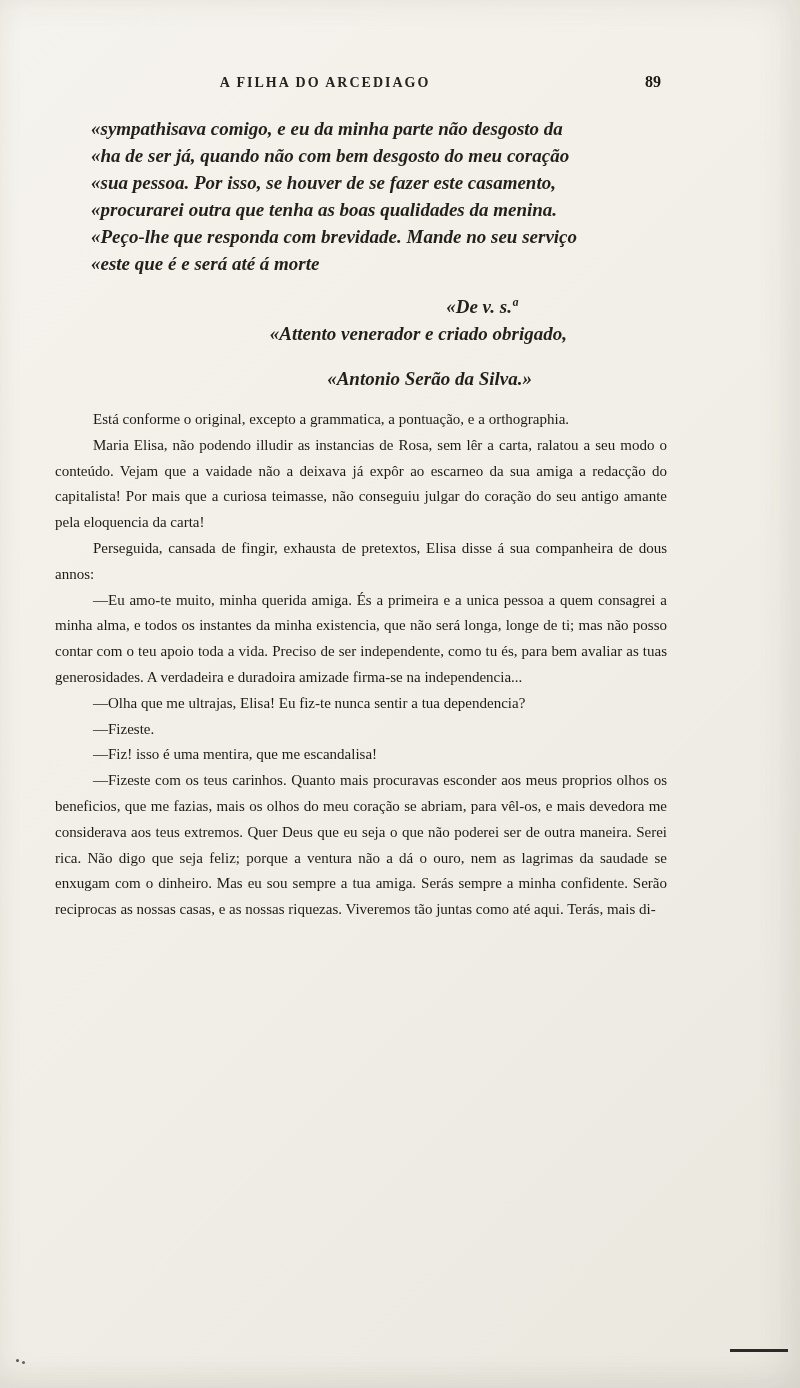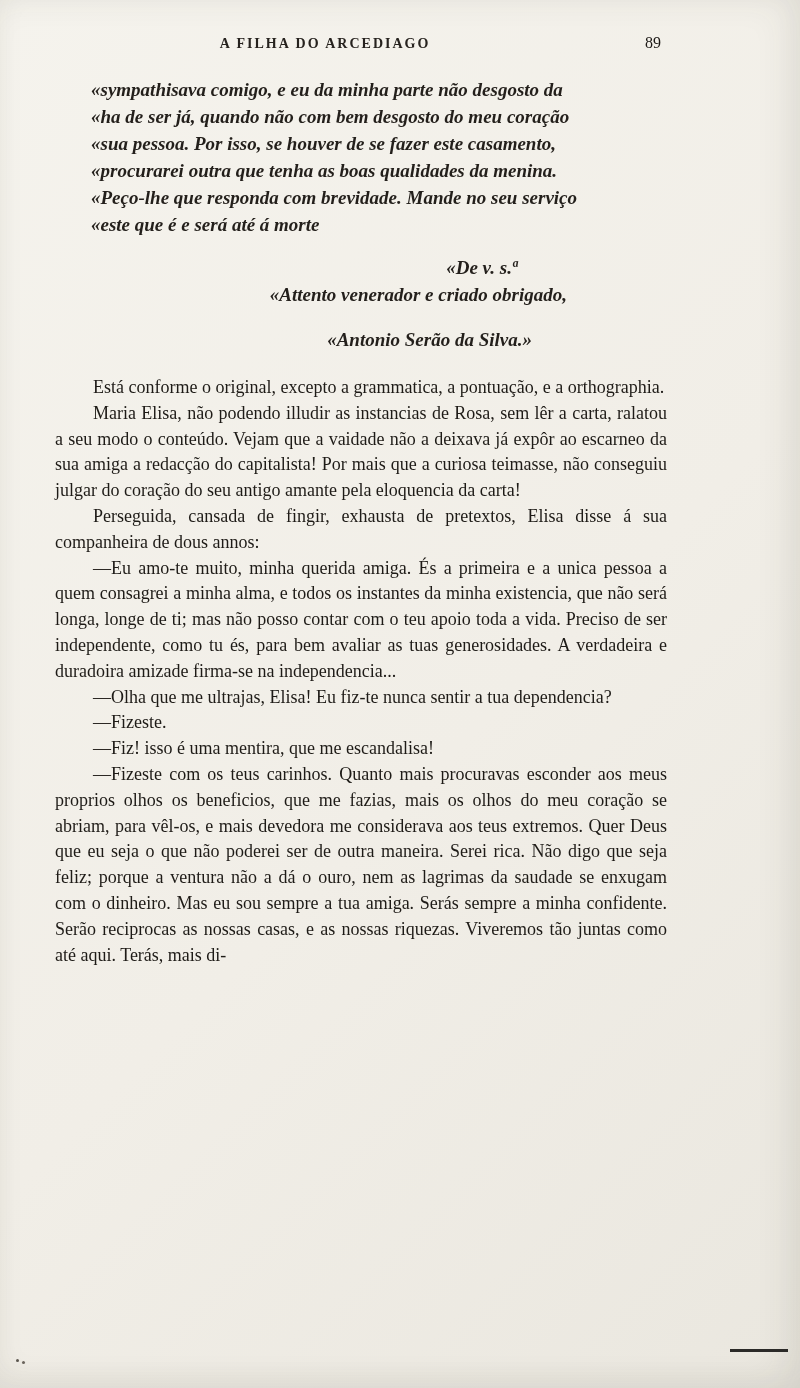--- a/index.html
+++ b/index.html
@@ -2,21 +2,21 @@
 <html lang="pt"><head>
 <meta charset="utf-8">
 <style>
   html, body { margin: 0; padding: 0; background: #dddad2; }
   .page {
     position: relative;
     width: 800px;
     height: 1388px;
     margin: 0 auto;
     box-sizing: border-box;
-    padding: 36px 133px 0 55px;
+    padding: 75px 133px 0 55px;
     background: linear-gradient(135deg, #f5f3ed 0%, #f1eee7 55%, #eae7df 100%);
     box-shadow: inset -14px 0 34px rgba(60,55,45,0.07), inset 0 -12px 28px rgba(60,55,45,0.05);
     font-family: "Liberation Serif", "DejaVu Serif", serif;
     color: #211e1a;
     overflow: hidden;
   }
   .page-header {
     position: relative;
     height: 36px;
   }
@@ -28,39 +28,39 @@
     font-size: 14px;
     font-weight: bold;
     letter-spacing: 2px;
     color: #26221e;
   }
   .page-number {
     position: absolute;
     right: 6px;
     top: -2px;
     font-size: 16px;
-    font-weight: normal;
+    font-weight: bold;
     color: #1c1916;
   }
   .letter {
     margin-top: 4px;
     font-style: italic;
     font-weight: bold;
     font-size: 19px;
     line-height: 27px;
     color: #231f1b;
   }
   .letter-line { white-space: nowrap; margin-left: 36px; }
   .sig { font-style: italic; font-weight: bold; text-align: right; }
   .sig-1 { padding-right: 150px; margin-top: 16px; }
   .sig-2 { padding-right: 100px; }
   .sig-3 { padding-right: 135px; margin-top: 18px; }
   .body-text {
-    margin-top: 22px;
-    font-size: 18px;
+    margin-top: 15px;
+    font-size: 15px;
     line-height: 25.8px;
     text-align: justify;
     color: #1e1b17;
   }
   .para { margin: 0; text-indent: 38px; }
   .artifact-rule {
     position: absolute;
     right: 12px;
     bottom: 36px;
     width: 58px;

